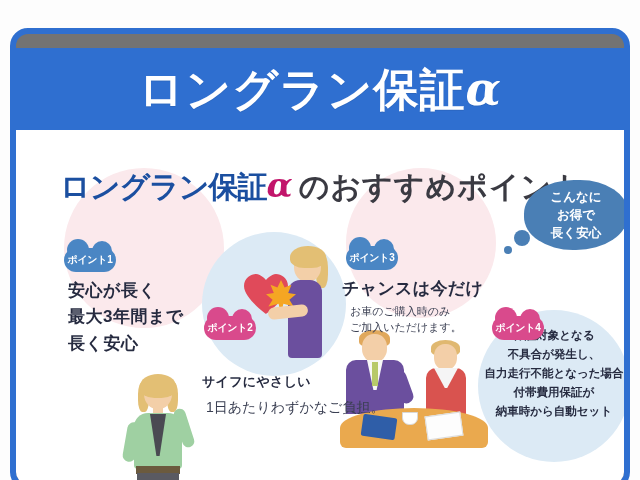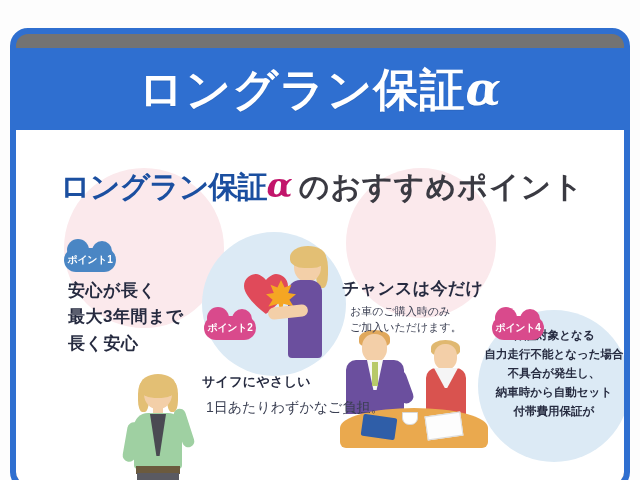--- a/index.html
+++ b/index.html
@@ -161,20 +161,25 @@
 
       <div class="circ circ-pink" id="p1-circle"></div>
       <div class="circ circ-blue" id="p2-circle"></div>
       <div class="circ circ-pink" id="p3-circle"></div>
       <div class="circ circ-blue" id="p4-circle"></div>
 
       <div class="headline">
         <span class="brand">ロングラン保証</span><span class="alpha">α</span><span class="rest">のおすすめポイント</span>
       </div>
 
+      <div class="bubble">
+        <div>こんなに</div>
+        <div>お得で</div>
+        <div>長く安心</div>
+      </div>
 
       <div class="badge badge-blue" id="p1-badge">
         <span>ポイント1</span>
       </div>
       <div class="pt-title" id="p1-title">
         <div>安心が長く</div>
         <div>最大3年間まで</div>
         <div>長く安心</div>
       </div>
       <div class="ill" id="w1">
@@ -201,20 +206,23 @@
         <div class="arm"></div>
       </div>
       <div class="badge badge-pink" id="p2-badge">
         <span>ポイント2</span>
       </div>
       <div class="pt-title" id="p2-title">
         <div>サイフにやさしい</div>
       </div>
       <div class="pt-sub" id="p2-sub">1日あたりわずかなご負担。</div>
 
+      <div class="badge badge-blue" id="p3-badge">
+        <span>ポイント3</span>
+      </div>
       <div class="pt-title" id="p3-title">
         <div>チャンスは今だけ</div>
       </div>
       <div class="pt-sub" id="p3-sub">
         <div>お車のご購入時のみ</div>
         <div>ご加入いただけます。</div>
       </div>
       <div class="ill" id="sc3">
         <div class="man-hair"></div>
           <div class="man-head"></div>
@@ -230,21 +238,21 @@
         <div class="tablet"></div>
           <div class="cup"></div>
           <div class="paper"></div>
       </div>
 
       <div class="badge badge-pink" id="p4-badge">
         <span>ポイント4</span>
       </div>
       <div class="pt-title" id="p4-title">
         <div>保証対象となる</div>
+        <div>不具合が発生し、</div>
         <div>自力走行不能となった場合</div>
-        <div>不具合が発生し、</div>
+        <div>付帯費用保証が</div>
         <div>納車時から自動セット</div>
-        <div>付帯費用保証が</div>
       </div>
 
     </div>
   </div>
 </div>
 
 </body></html>

